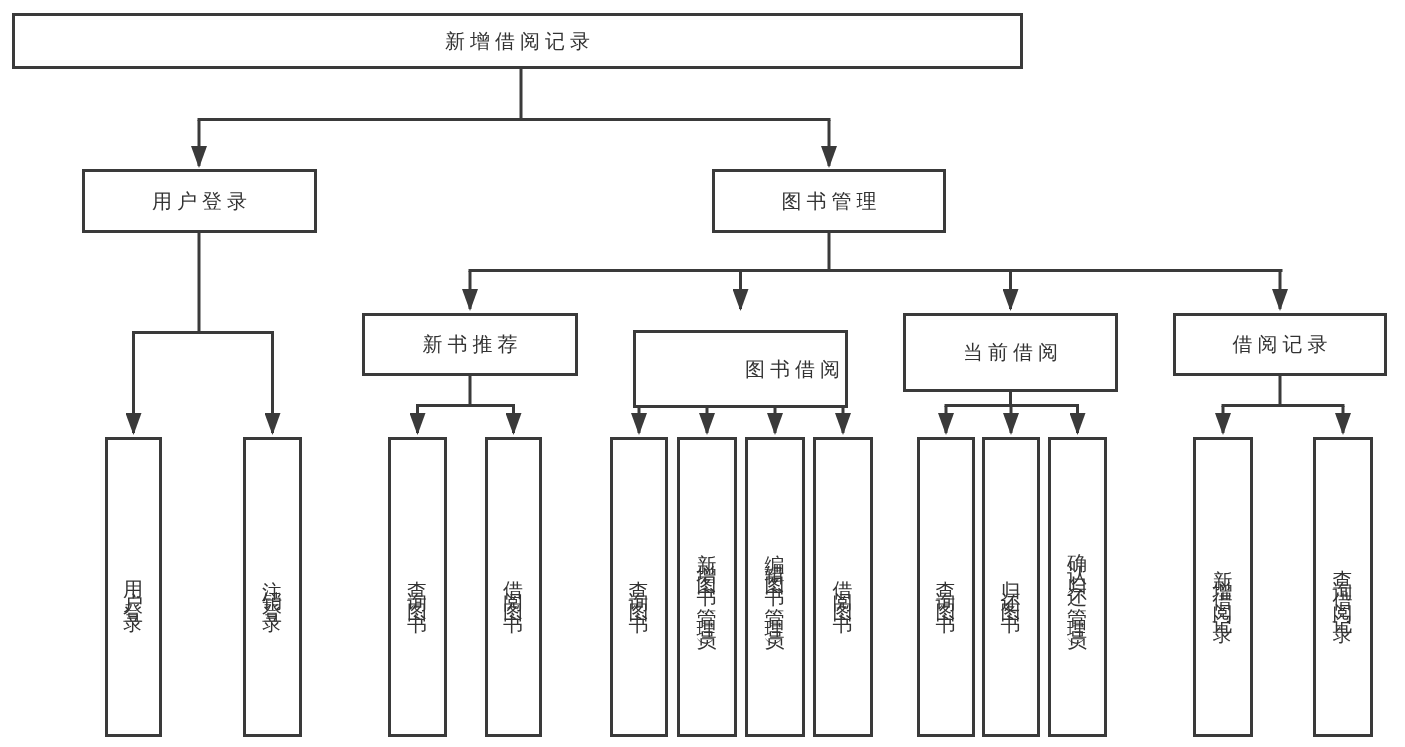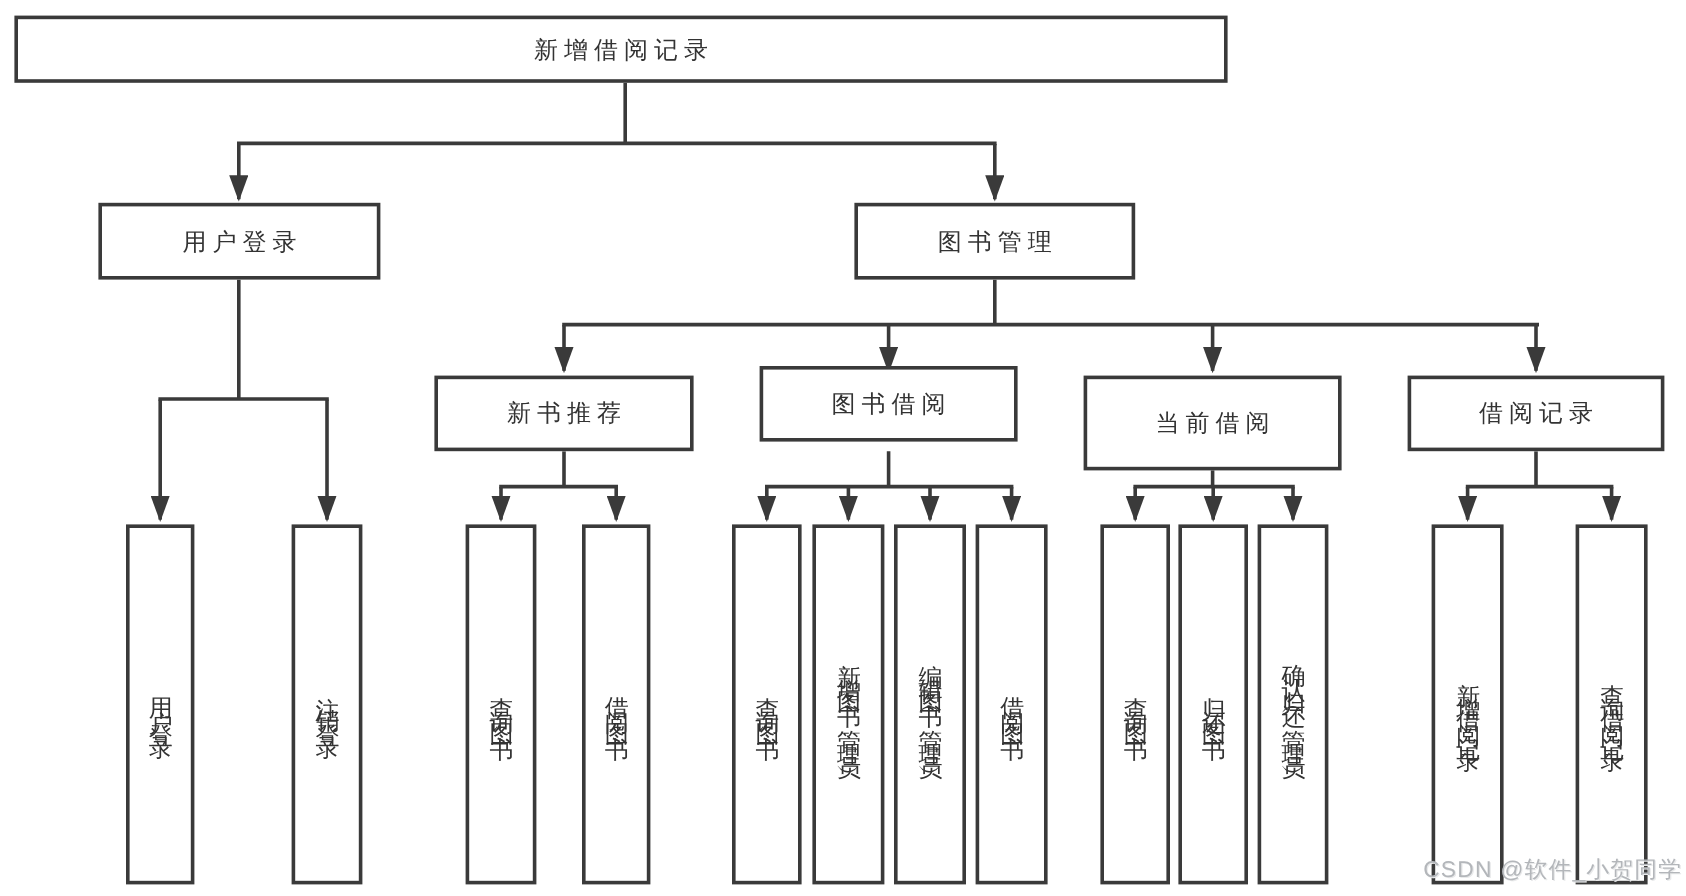--- a/index.html
+++ b/index.html
@@ -138,21 +138,21 @@
   <div class="node" style="left:82px; top:169px; width:235px; height:64px;">
     <span class="hlabel">用户登录</span>
   </div>
   <div class="node" style="left:362px; top:313px; width:216px; height:63px;">
     <span class="hlabel">新书推荐</span>
   </div>
 
   <div class="node" style="left:712px; top:169px; width:234px; height:64px;">
     <span class="hlabel">图书管理</span>
   </div>
-  <div class="node" style="left:633px; top:305px; width:215px; height:63px;">
+  <div class="node" style="left:633px; top:330px; width:215px; height:78px;justify-content:flex-end;">
     <span class="hlabel">图书借阅</span>
   </div>
   <div class="node" style="left:903px; top:313px; width:215px; height:79px;">
     <span class="hlabel">当前借阅</span>
   </div>
   <div class="node" style="left:1173px; top:313px; width:214px; height:63px;">
     <span class="hlabel">借阅记录</span>
   </div>
 
   <div class="vnode" style="left:105px; top:437px; width:57px; height:300px;">
@@ -192,15 +192,14 @@
     <span class="vlabel">确认归还（管理员）</span>
   </div>
 
   <div class="vnode" style="left:1193px; top:437px; width:60px; height:300px;">
     <span class="vlabel">新增借阅记录</span>
   </div>
   <div class="vnode" style="left:1313px; top:437px; width:60px; height:300px;">
     <span class="vlabel">查询借阅记录</span>
   </div>
 
-  <div id="watermark">CSDN @软件_小贺同学</div>
 
 </div>
 
 </body></html>

